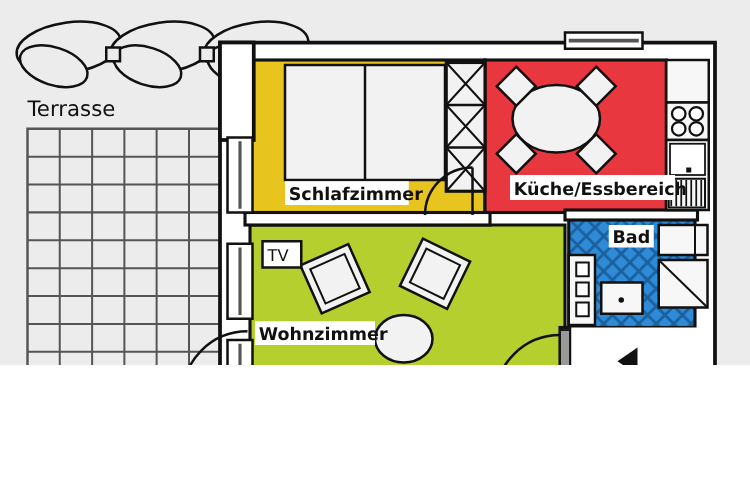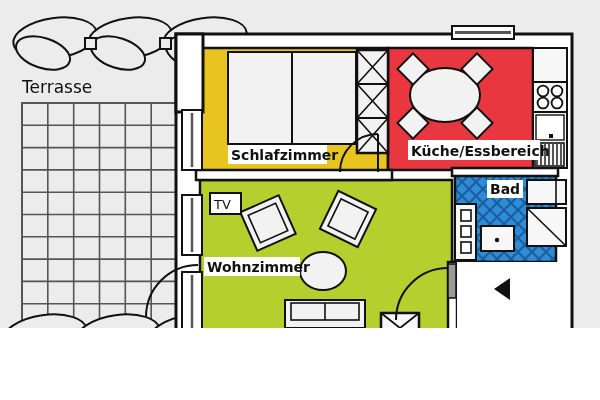--- a/index.html
+++ b/index.html
@@ -3,21 +3,21 @@
 <meta charset="utf-8">
 <style>
   html, body {
     margin: 0;
     padding: 0;
     background: #ffffff;
   }
   #plan {
     position: relative;
     width: 600px;
-    height: 328px;
+    height: 292px;
     background: #0f766e;
     overflow: hidden;
     font-family: "DejaVu Sans", sans-serif;
   }
   #plan svg {
     display: block;
   }
   .room-label {
     font-family: "DejaVu Sans", sans-serif;
     font-weight: bold;

